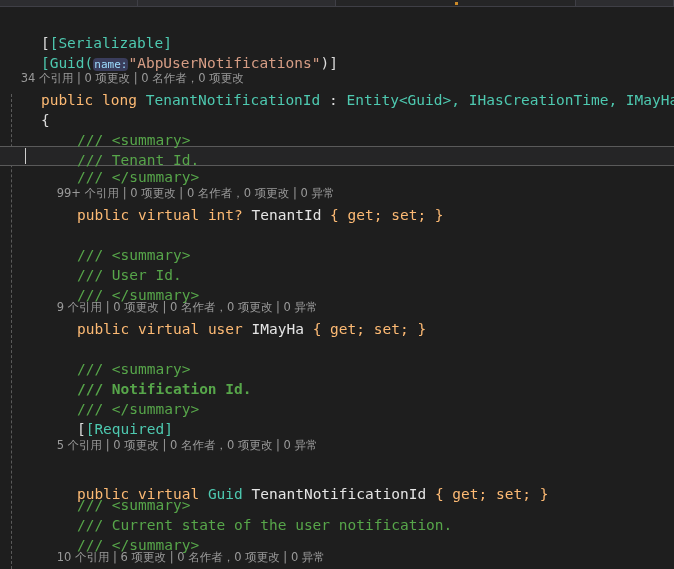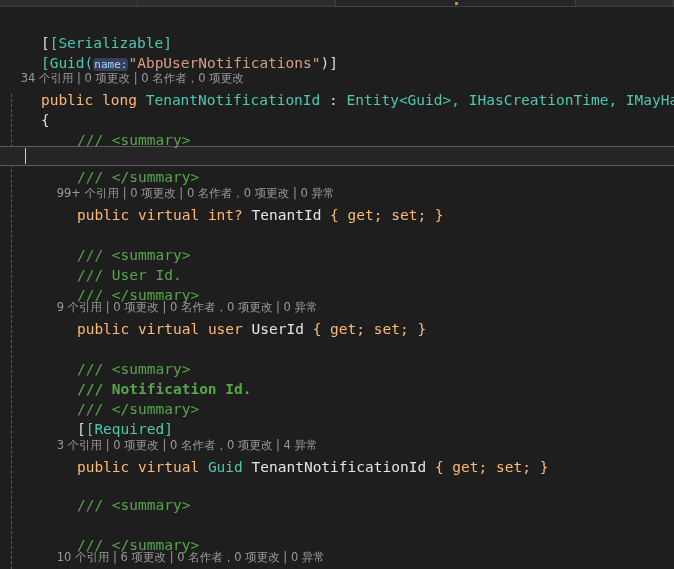--- a/index.html
+++ b/index.html
@@ -159,20 +159,23 @@
     <span class="txt"><span class="kw">public</span> <span class="kw">long</span> <span class="type">TenantNotificationId</span><span class="punc"> : </span><span class="type">Entity&lt;Guid&gt;, IHasCreationTime, IMayHa</span></span>
   </div>
 
   <div class="line" style="top:83px;">
     <span class="txt"><span class="punc">{</span></span>
   </div>
 
   <div class="line" style="top:103px;">
     <span class="txt" style="padding-left:42px;"><span class="cmtd">/// &lt;summary&gt;</span></span>
   </div>
+  <div class="line" style="top:123px;">
+    <span class="txt" style="padding-left:42px;"><span class="cmt">/// Tenant Id.</span></span>
+  </div>
   <div class="line" style="top:140px;">
     <span class="txt" style="padding-left:42px;"><span class="cmtd">/// &lt;/summary&gt;</span></span>
   </div>
   <div class="codelens" style="top:161px; padding-left:42px;">
     <span class="txt">99+ 个引用 | 0 项更改 | 0 名作者，0 项更改 | 0 异常</span>
   </div>
   <div class="line" style="top:178px;">
     <span class="txt" style="padding-left:42px;"><span class="kw">public virtual</span> <span class="kw">int?</span> <span class="ident">TenantId</span> <span class="kw">{ get; set; }</span></span>
   </div>
 
@@ -182,44 +185,47 @@
   <div class="line" style="top:238px;">
     <span class="txt" style="padding-left:42px;"><span class="cmt">/// User Id.</span></span>
   </div>
   <div class="line" style="top:258px;">
     <span class="txt" style="padding-left:42px;"><span class="cmtd">/// &lt;/summary&gt;</span></span>
   </div>
   <div class="codelens" style="top:275px; padding-left:42px;">
     <span class="txt">9 个引用 | 0 项更改 | 0 名作者，0 项更改 | 0 异常</span>
   </div>
   <div class="line" style="top:292px;">
-    <span class="txt" style="padding-left:42px;"><span class="kw">public virtual</span> <span class="kw">user</span> <span class="ident">UserId</span> <span class="kw">{ get; set; }</span></span>
+    <span class="txt" style="padding-left:42px;"><span class="kw">public virtual</span> <span class="kw">user</span> <span class="ident">IMayHa</span> <span class="kw">{ get; set; }</span></span>
   </div>
 
   <div class="line" style="top:332px;">
     <span class="txt" style="padding-left:42px;"><span class="cmtd">/// &lt;summary&gt;</span></span>
   </div>
   <div class="line" style="top:352px;font-weight:bold;">
     <span class="txt" style="padding-left:42px;"><span class="cmt">/// Notification Id.</span></span>
   </div>
   <div class="line" style="top:372px;">
     <span class="txt" style="padding-left:42px;"><span class="cmtd">/// &lt;/summary&gt;</span></span>
   </div>
   <div class="line" style="top:392px;">
     <span class="txt" style="padding-left:42px;"><span class="punc">[</span><span class="attr">[Required]</span></span>
   </div>
   <div class="codelens" style="top:413px; padding-left:42px;">
-    <span class="txt">3 个引用 | 0 项更改 | 0 名作者，0 项更改 | 4 异常</span>
+    <span class="txt">5 个引用 | 0 项更改 | 0 名作者，0 项更改 | 0 异常</span>
   </div>
   <div class="line" style="top:430px;">
-    <span class="txt" style="padding-left:42px;"><span class="kw">public virtual</span> <span class="type">Guid</span> <span class="ident">TenantNotificationId</span> <span class="kw">{ get; set; }</span></span>
+    <span class="txt" style="padding-left:42px;margin-top:27px;"><span class="kw">public virtual</span> <span class="type">Guid</span> <span class="ident">TenantNotificationId</span> <span class="kw">{ get; set; }</span></span>
   </div>
 
   <div class="line" style="top:468px;">
     <span class="txt" style="padding-left:42px;"><span class="cmtd">/// &lt;summary&gt;</span></span>
+  </div>
+  <div class="line" style="top:488px;">
+    <span class="txt" style="padding-left:42px;"><span class="cmt">/// Current state of the user notification.</span></span>
   </div>
   <div class="line" style="top:508px;">
     <span class="txt" style="padding-left:42px;"><span class="cmtd">/// &lt;/summary&gt;</span></span>
   </div>
   <div class="codelens" style="top:525px; padding-left:42px;">
     <span class="txt">10 个引用 | 6 项更改 | 0 名作者，0 项更改 | 0 异常</span>
   </div>
   <div class="line" style="top:542px;">
     
   </div>

